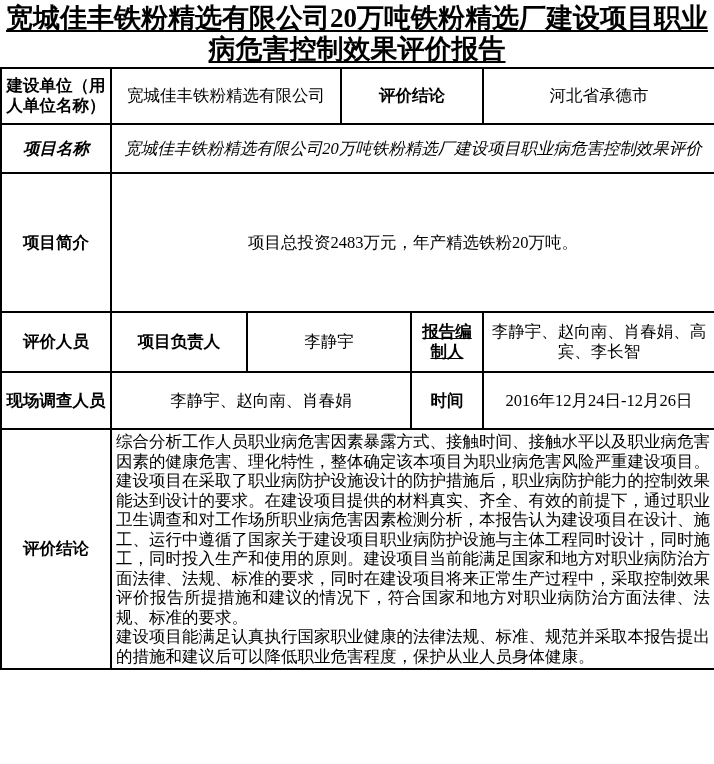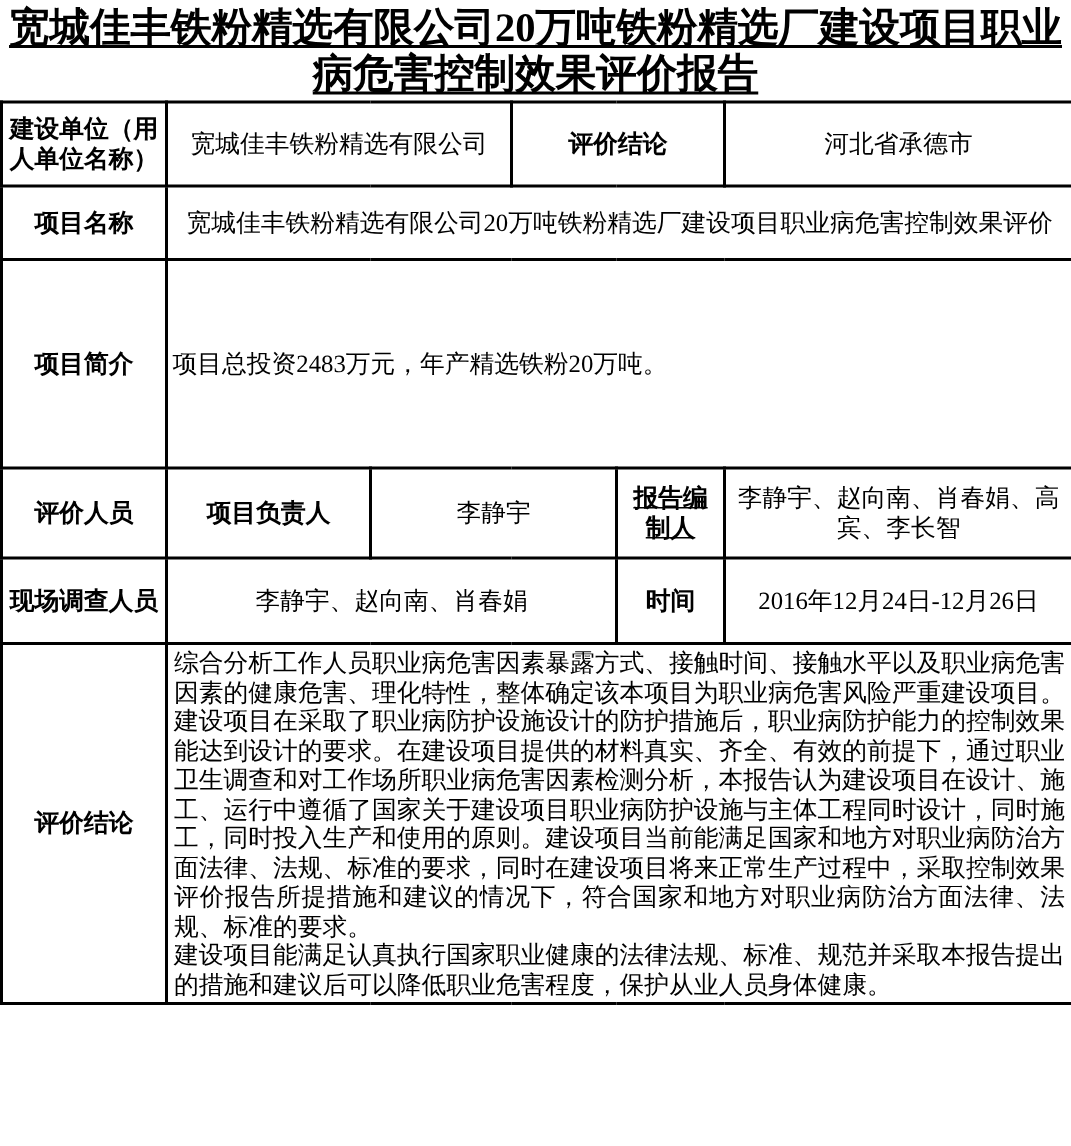--- a/index.html
+++ b/index.html
@@ -34,30 +34,30 @@
   td {
     border: 2px solid #000000;
     font-size: 16.5px;
     line-height: 20px;
     text-align: center;
     vertical-align: middle;
     padding: 2px 3px;
     overflow: hidden;
   }
   td.lbl { font-weight: bold; }
-  td.left { text-align: left; margin-top: 41px; }
+  td.left { text-align: center; margin-top: 41px; }
   td.justify {
     text-align: justify;
     white-space: pre-line;
     line-height: 19.5px;
     padding: 2px 4px;
   }
   td.narrow { padding: 2px 4px; text-decoration: underline; }
   tr.r1 { height: 56px; margin-top: 20px; }
-  tr.r2 { height: 49px; }
+  tr.r2 { height: 49px; font-style: italic; }
   tr.r3 { height: 139px; }
   tr.r4 { height: 60px; }
   tr.r5 { height: 57px; }
   tr.r6 { height: 119px; }
   tr.r7 { height: 217px; }
 </style>
 </head>
 <body>
 
 <div class="page">

